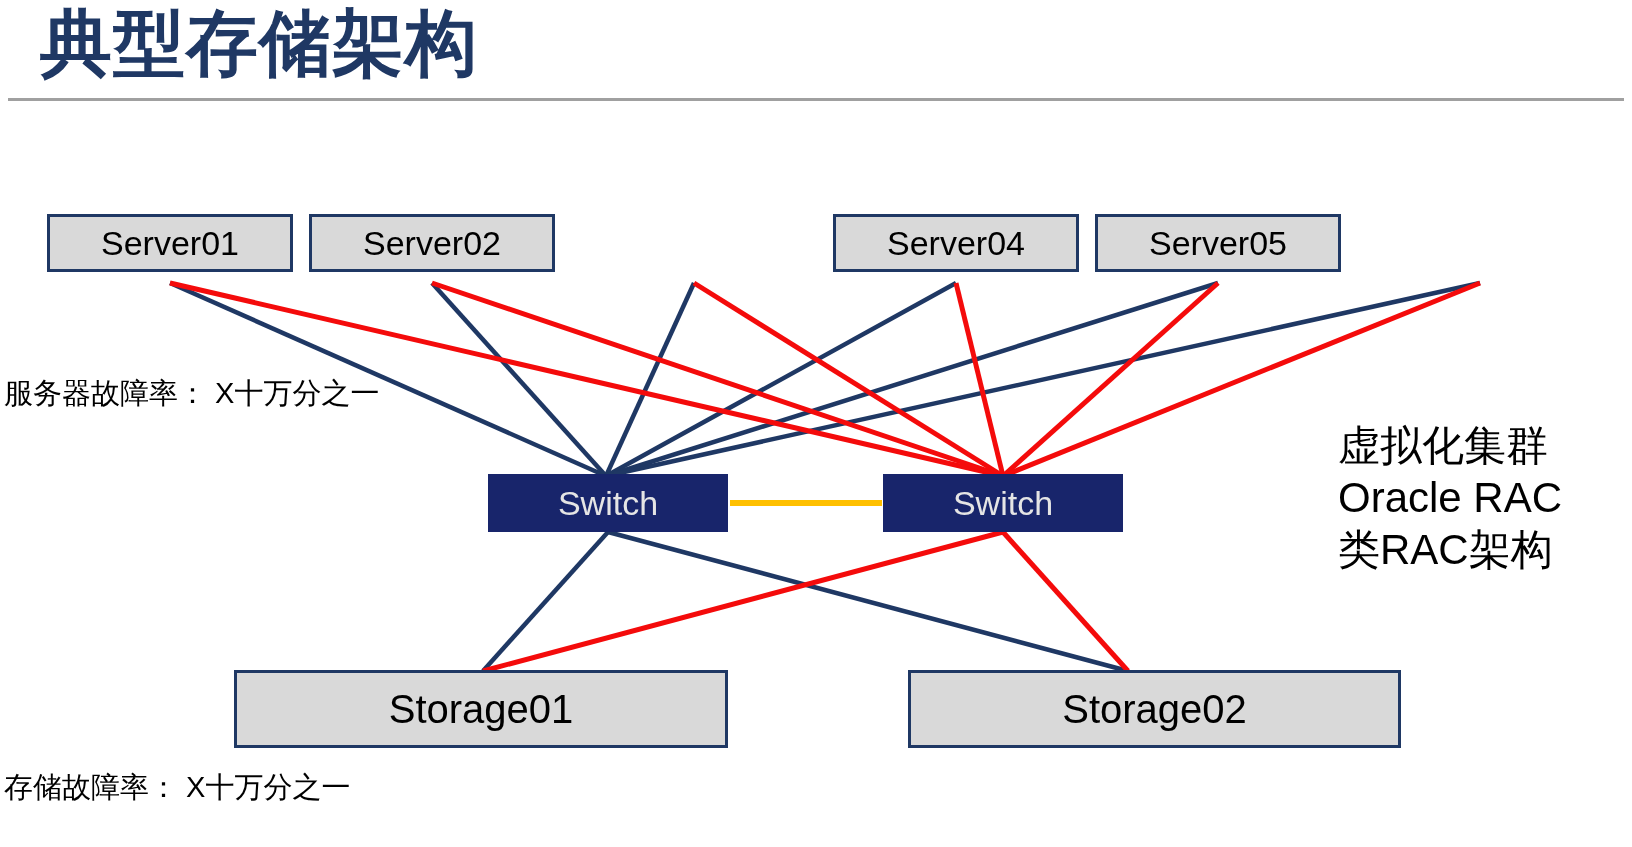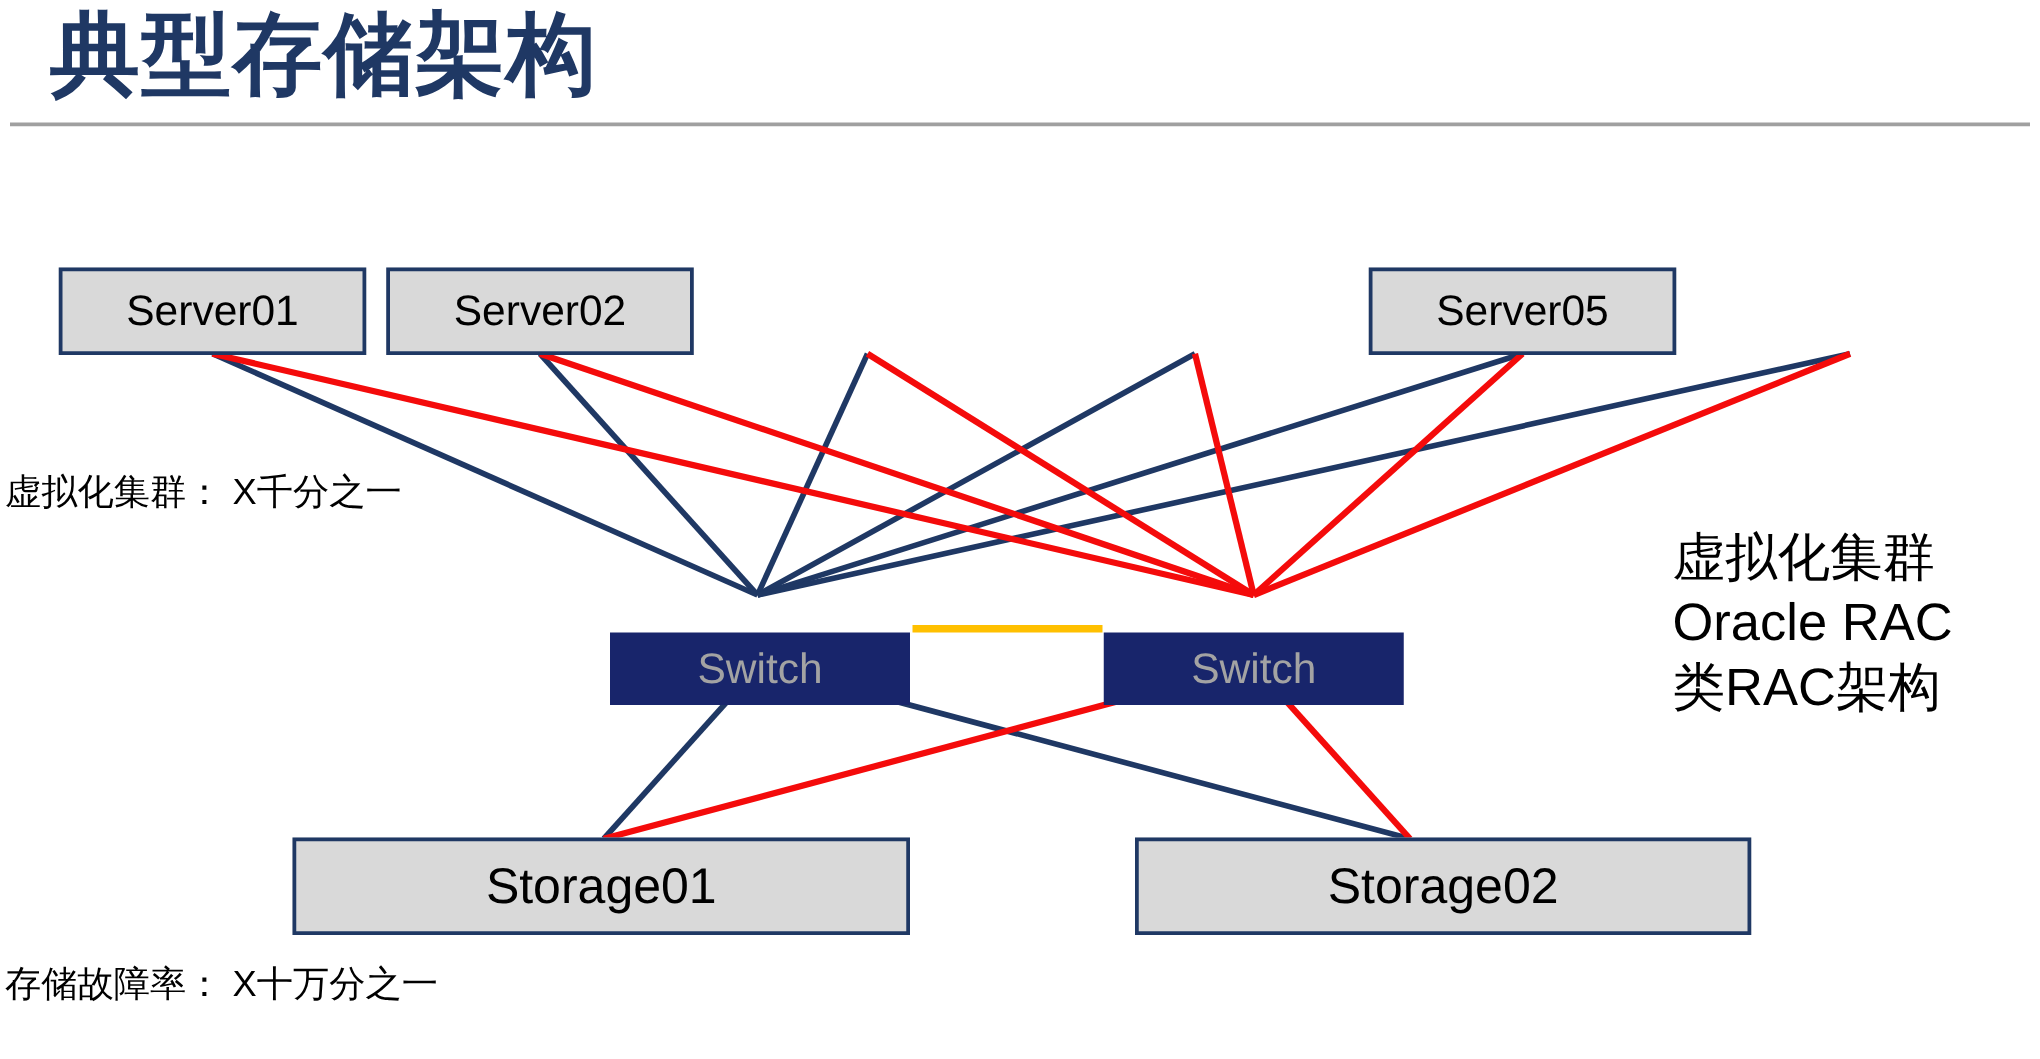--- a/index.html
+++ b/index.html
@@ -26,26 +26,26 @@
     position:absolute;left:8px;top:98px;width:1616px;height:3px;
     background:var(--divider);
   }
   #edge-layer{position:absolute;left:0;top:0;width:1632px;height:847px;}
   .node{
     position:absolute;box-sizing:border-box;
     background:var(--node-fill);border:3px solid var(--navy);
     display:flex;align-items:center;justify-content:center;
     color:var(--ink);white-space:nowrap;
   }
-  .server{top:214px;width:246px;height:70px;font-size:34px;}
+  .server{top:214px;width:246px;height:58px;font-size:34px;}
   #srv1{left:47px}#srv2{left:309px}#srv3{left:571px}
   #srv4{left:833px}#srv5{left:1095px}#srv6{left:1357px}
   .switch{
     top:474px;width:240px;height:58px;font-size:34px;
-    background:var(--switch-fill);border:none;color:#a3a3a3;margin-top:32px;
+    background:var(--switch-fill);border:none;color:#e5e5e5;
   }
   #sw1{left:488px}#sw2{left:883px}
   .storage{top:670px;height:78px;font-size:40px;}
   #st1{left:234px;width:494px}
   #st2{left:908px;width:493px}
   .annotation{
     position:absolute;font-size:29px;color:var(--ink);white-space:nowrap;
   }
   #ann-server{left:4px;top:374px;}
   #ann-storage{left:4px;top:768px;}
@@ -77,29 +77,30 @@
       <line x1="1480" y1="283" x2="1003" y2="476" stroke="#F40B0B" stroke-width="5" stroke-linecap="butt"></line>
       <line x1="1003" y1="532" x2="483" y2="671" stroke="#F40B0B" stroke-width="5" stroke-linecap="butt"></line>
       <line x1="1003" y1="532" x2="1128" y2="671" stroke="#F40B0B" stroke-width="5" stroke-linecap="butt"></line>
     </svg>
 
   <div class="title">典型存储架构</div>
   <div class="divider"></div>
 
   <div class="node server" id="srv1">Server01</div>
   <div class="node server" id="srv2">Server02</div>
+  <div class="node server" id="srv4">Server04</div>
   <div class="node server" id="srv5">Server05</div>
 
   <div class="node switch" id="sw1">Switch</div>
   <div class="node switch" id="sw2">Switch</div>
 
   <div class="node storage" id="st1">Storage01</div>
   <div class="node storage" id="st2">Storage02</div>
 
-  <div class="annotation" id="ann-server">虚拟化集群： X千分之一</div>
+  <div class="annotation" id="ann-server">服务器故障率： X十万分之一</div>
   <div class="annotation" id="ann-storage">存储故障率： X十万分之一</div>
 
   <div class="side-note">
     <div>虚拟化集群</div>
     <div>Oracle RAC</div>
     <div>类RAC架构</div>
   </div>
 
 </div>
 

